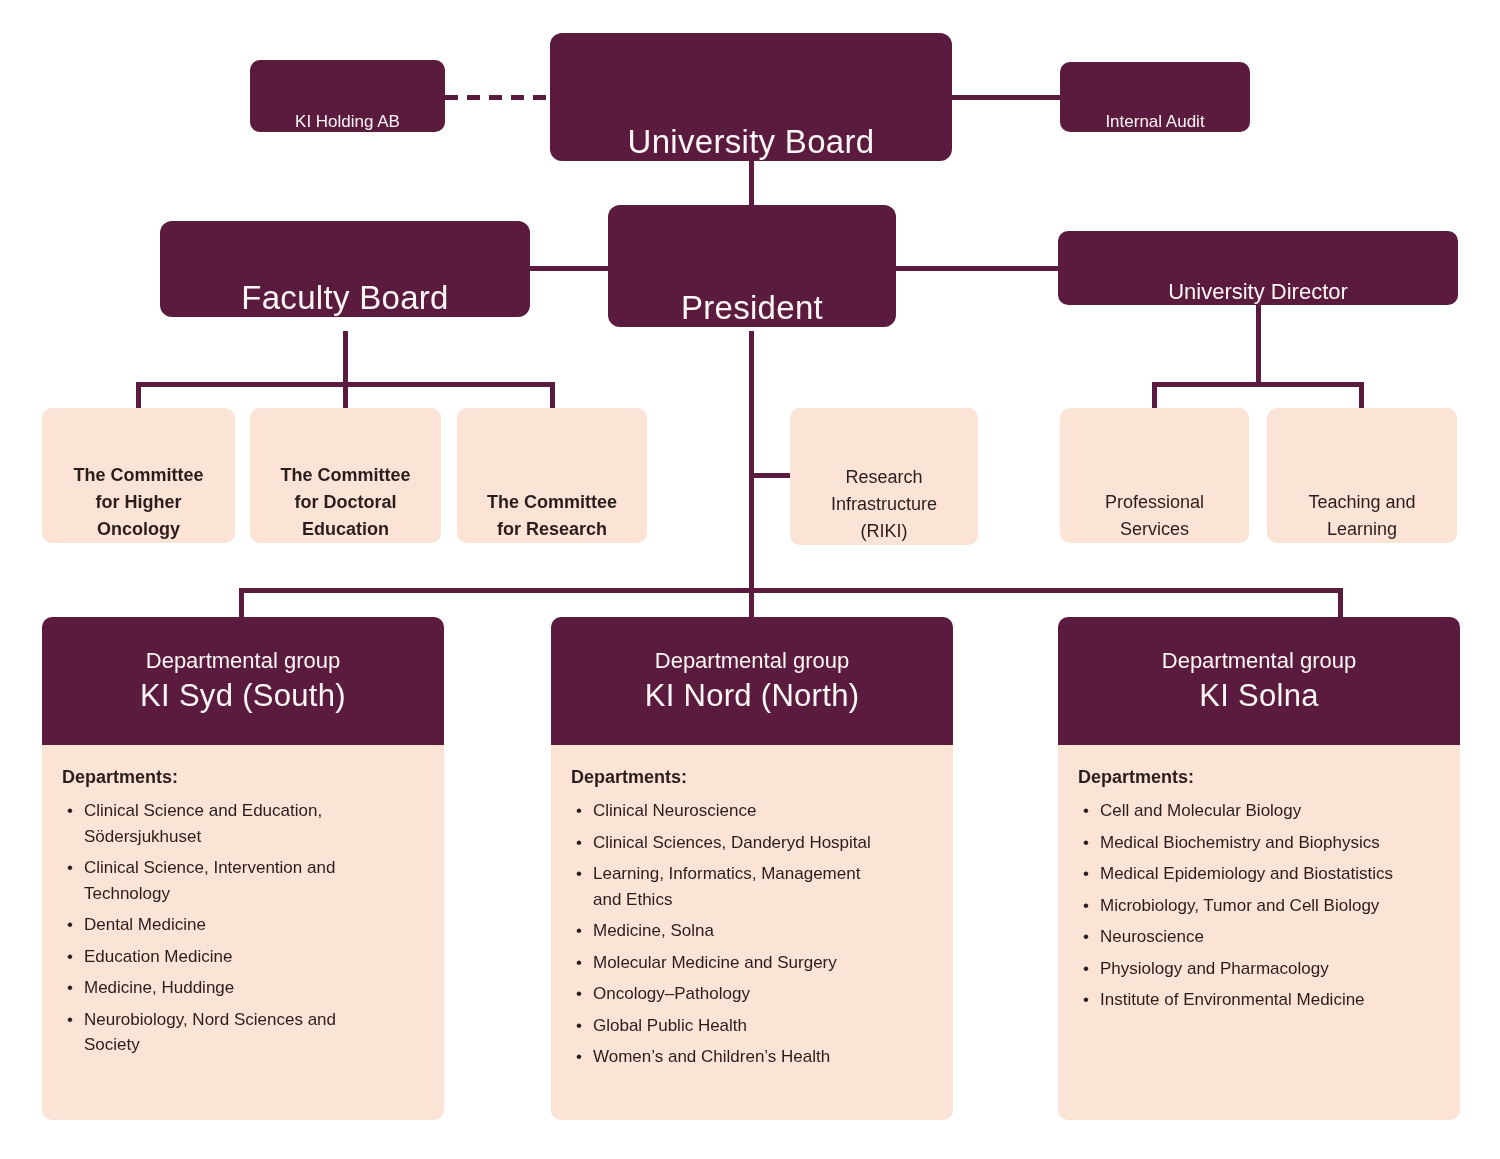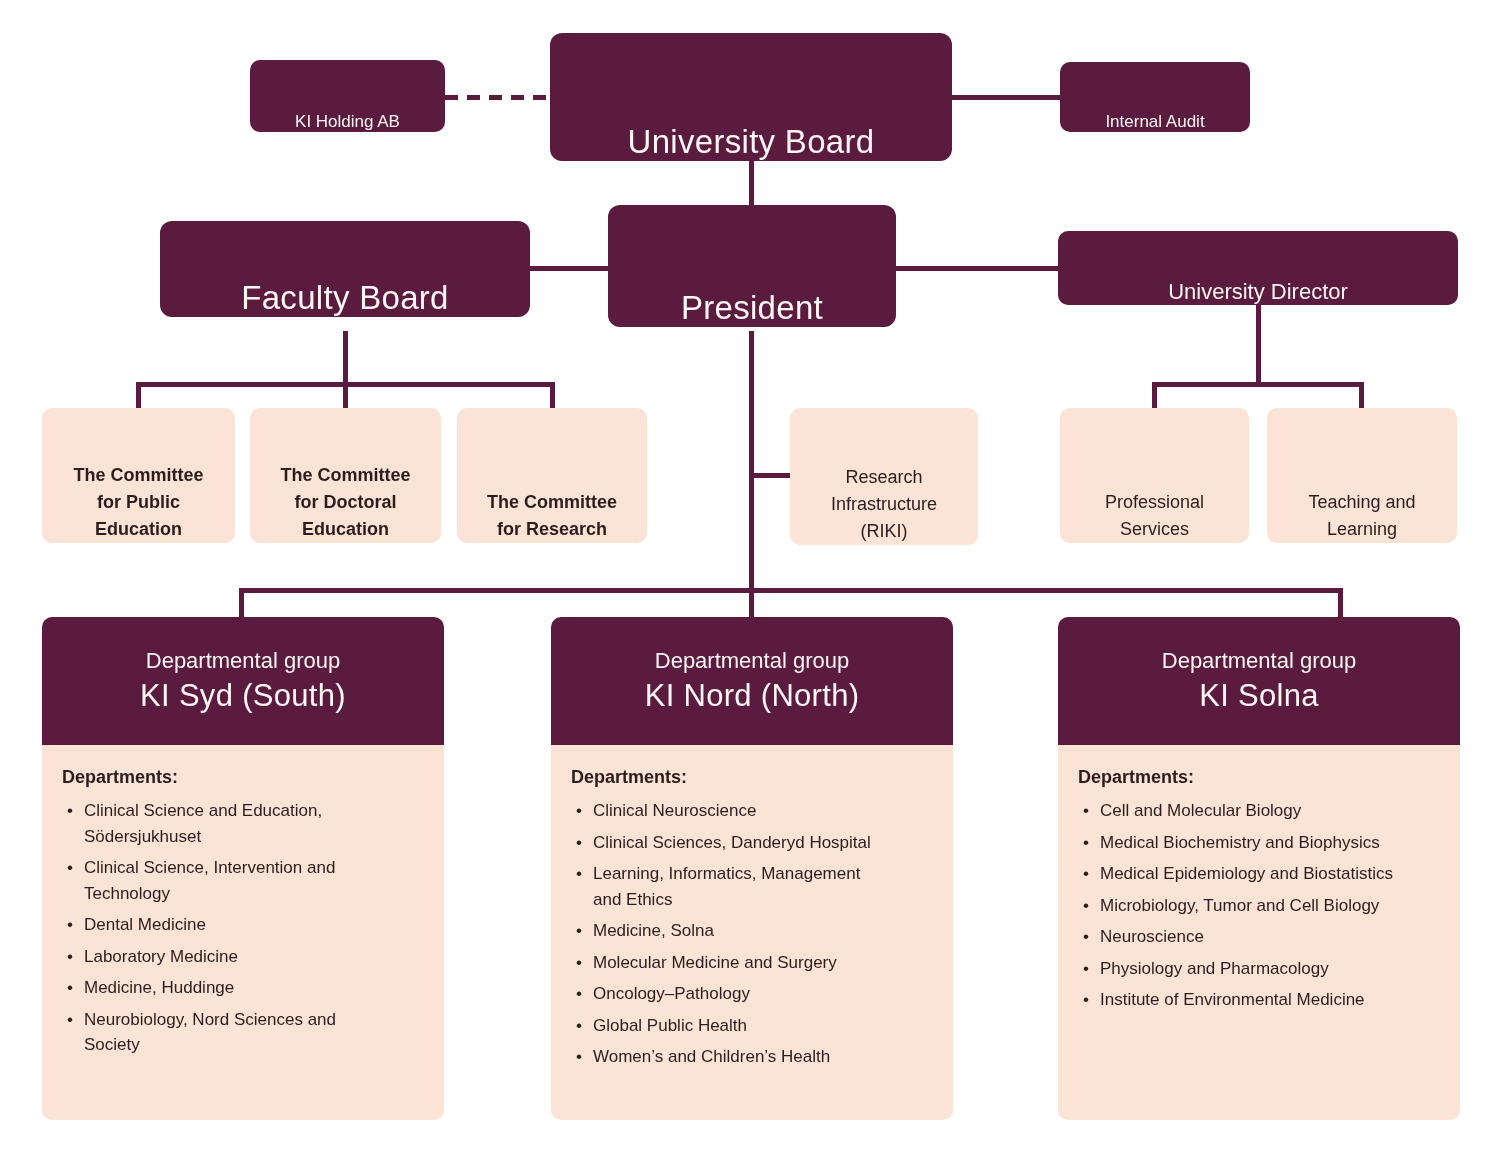--- a/index.html
+++ b/index.html
@@ -114,21 +114,21 @@
     <span>Faculty Board</span>
   </div>
   <div class="box dark lg" style="left:608px;top:205px;width:288px;height:122px;">
     <span>President</span>
   </div>
   <div class="box dark md" style="left:1058px;top:231px;width:400px;height:74px;">
     <span>University Director</span>
   </div>
 
   <div class="box pink committee" style="left:42px;top:408px;width:193px;height:135px;">
-    <p>The Committee for Public Education</p>
+    <p>The Committee for Higher Oncology</p>
   </div>
   <div class="box pink committee" style="left:250px;top:408px;width:191px;height:135px;">
     <p>The Committee for Doctoral Education</p>
   </div>
   <div class="box pink committee" style="left:457px;top:408px;width:190px;height:135px;">
     <p>The Committee for Research</p>
   </div>
   <div class="box pink service" style="left:790px;top:408px;width:188px;height:137px;">
     <p>Research Infrastructure (RIKI)</p>
   </div>
@@ -143,21 +143,21 @@
     <header class="g-head">
       <div class="g-sub">Departmental group</div>
       <div class="g-title">KI Syd (South)</div>
     </header>
     <div class="g-body">
       <p class="deps">Departments:</p>
       <ul>
         <li>Clinical Science and Education, Södersjukhuset</li>
         <li>Clinical Science, Intervention and Technology</li>
         <li>Dental Medicine</li>
-        <li>Laboratory Medicine</li>
+        <li>Education Medicine</li>
         <li>Medicine, Huddinge</li>
         <li>Neurobiology, Nord Sciences and Society</li>
       </ul>
     </div>
   </section>
 
   <section class="group" style="left:551px;">
     <header class="g-head">
       <div class="g-sub">Departmental group</div>
       <div class="g-title">KI Nord (North)</div>

